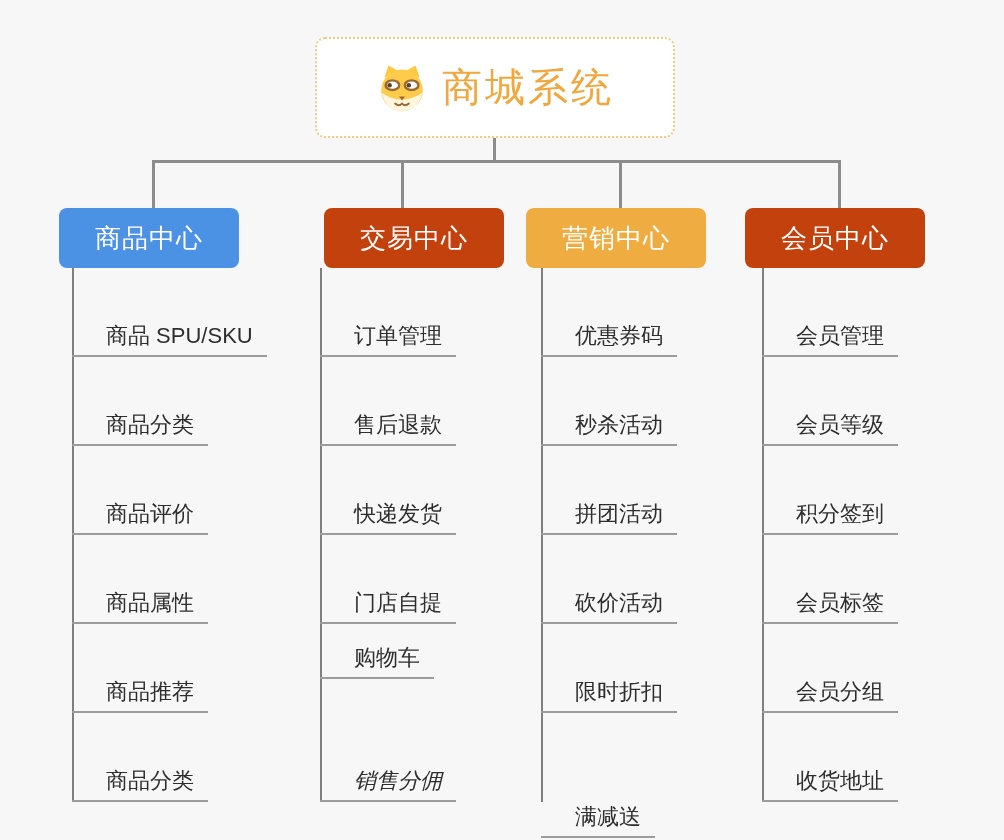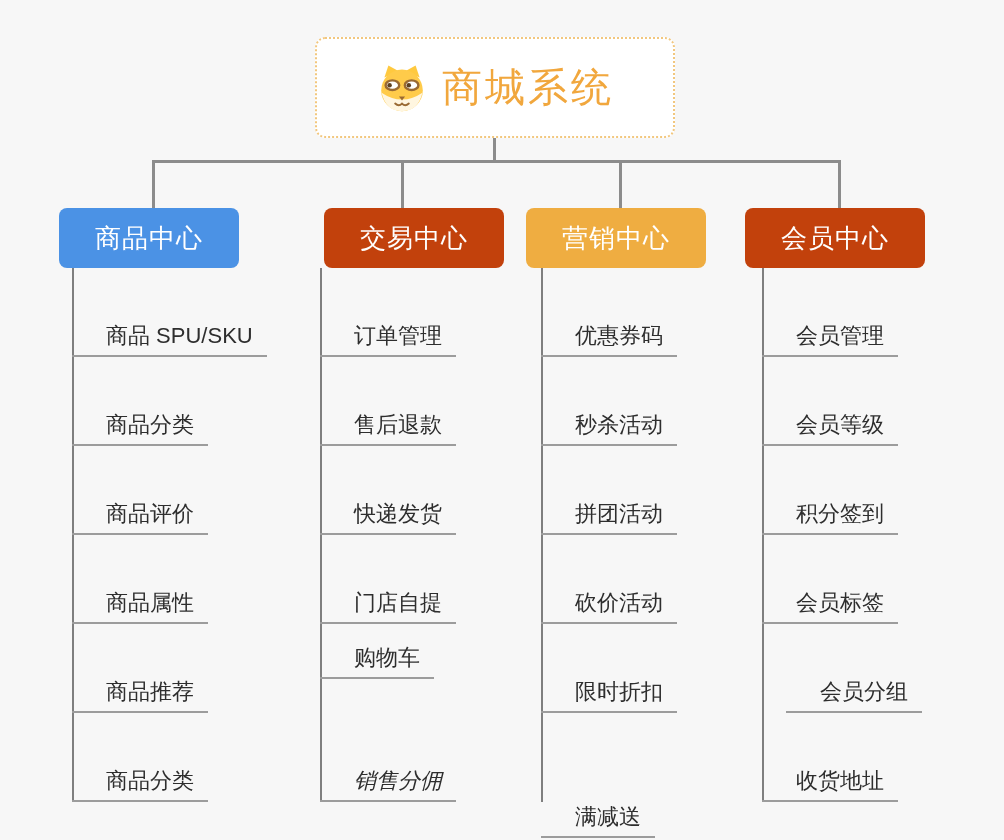--- a/index.html
+++ b/index.html
@@ -98,17 +98,17 @@
       <div class="child-item" style="left: 541px; top: 501px;">拼团活动</div>
       <div class="child-item" style="left: 541px; top: 590px;">砍价活动</div>
       <div class="child-item" style="left: 541px; top: 679px;">限时折扣</div>
       <div class="child-item" style="left: 541px; top: 768px; margin-top: 36px;">满减送</div>
       <div class="node-header" style="left: 745px; background: #c2410c;">会员中心</div>
       <div class="spine" style="left: 762px;"></div>
       <div class="child-item" style="left: 762px; top: 323px;">会员管理</div>
       <div class="child-item" style="left: 762px; top: 412px;">会员等级</div>
       <div class="child-item" style="left: 762px; top: 501px;">积分签到</div>
       <div class="child-item" style="left: 762px; top: 590px;">会员标签</div>
-      <div class="child-item" style="left: 762px; top: 679px; margin-left: 24px;">会员分组</div>
+      <div class="child-item" style="left: 762px; top: 679px;">会员分组</div>
       <div class="child-item" style="left: 762px; top: 768px;">收货地址</div>
     </div>
 
 </div>
 
 </body></html>

